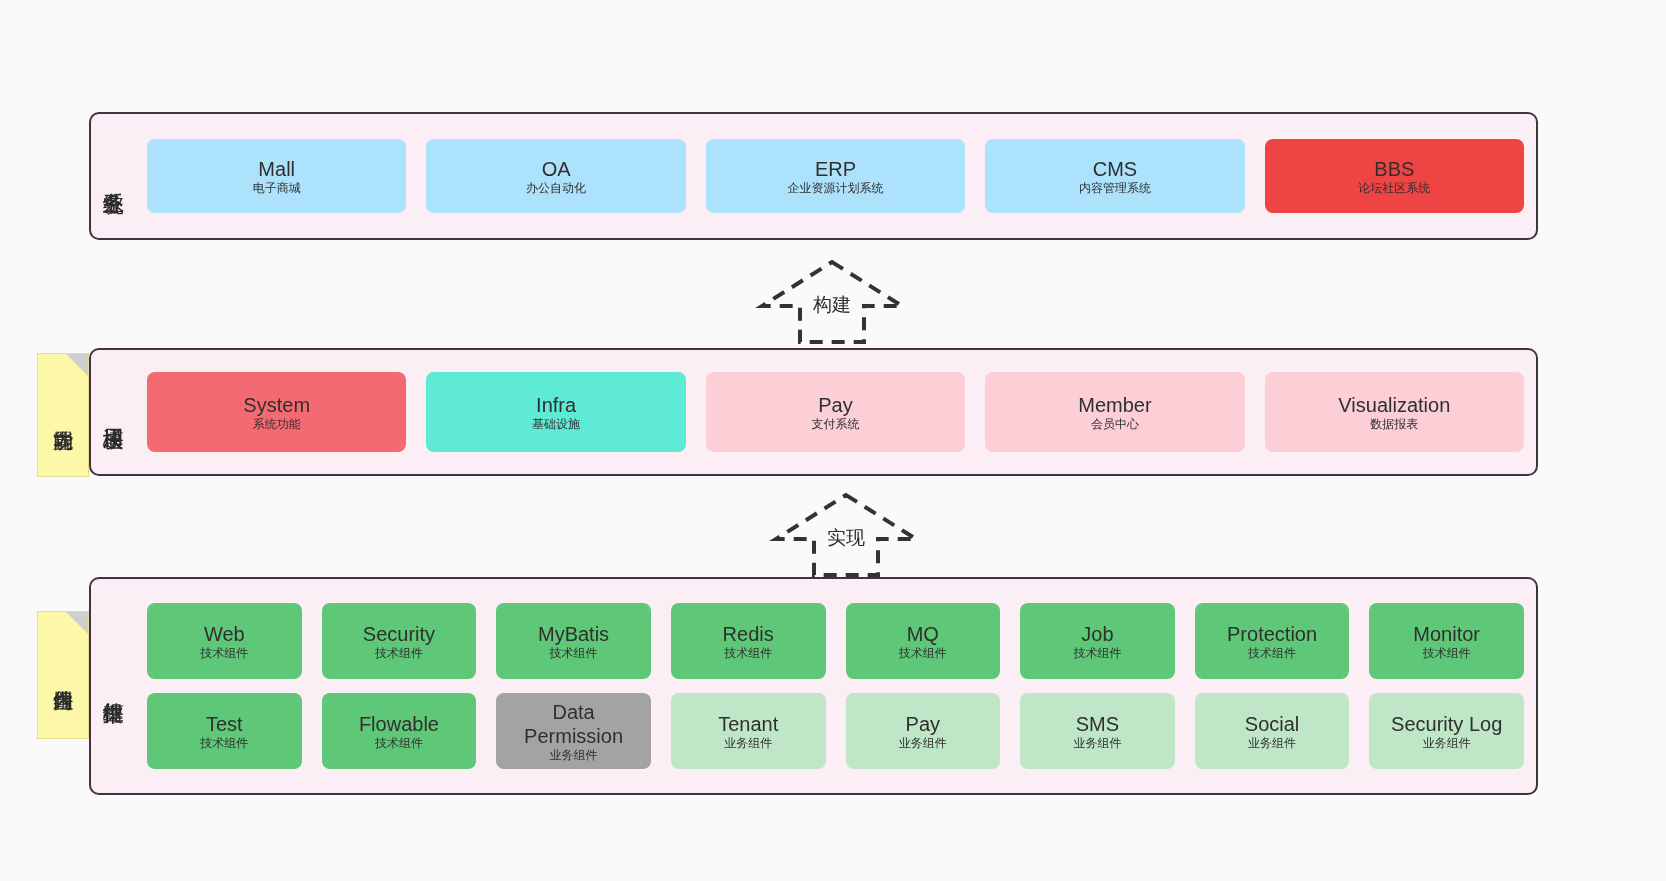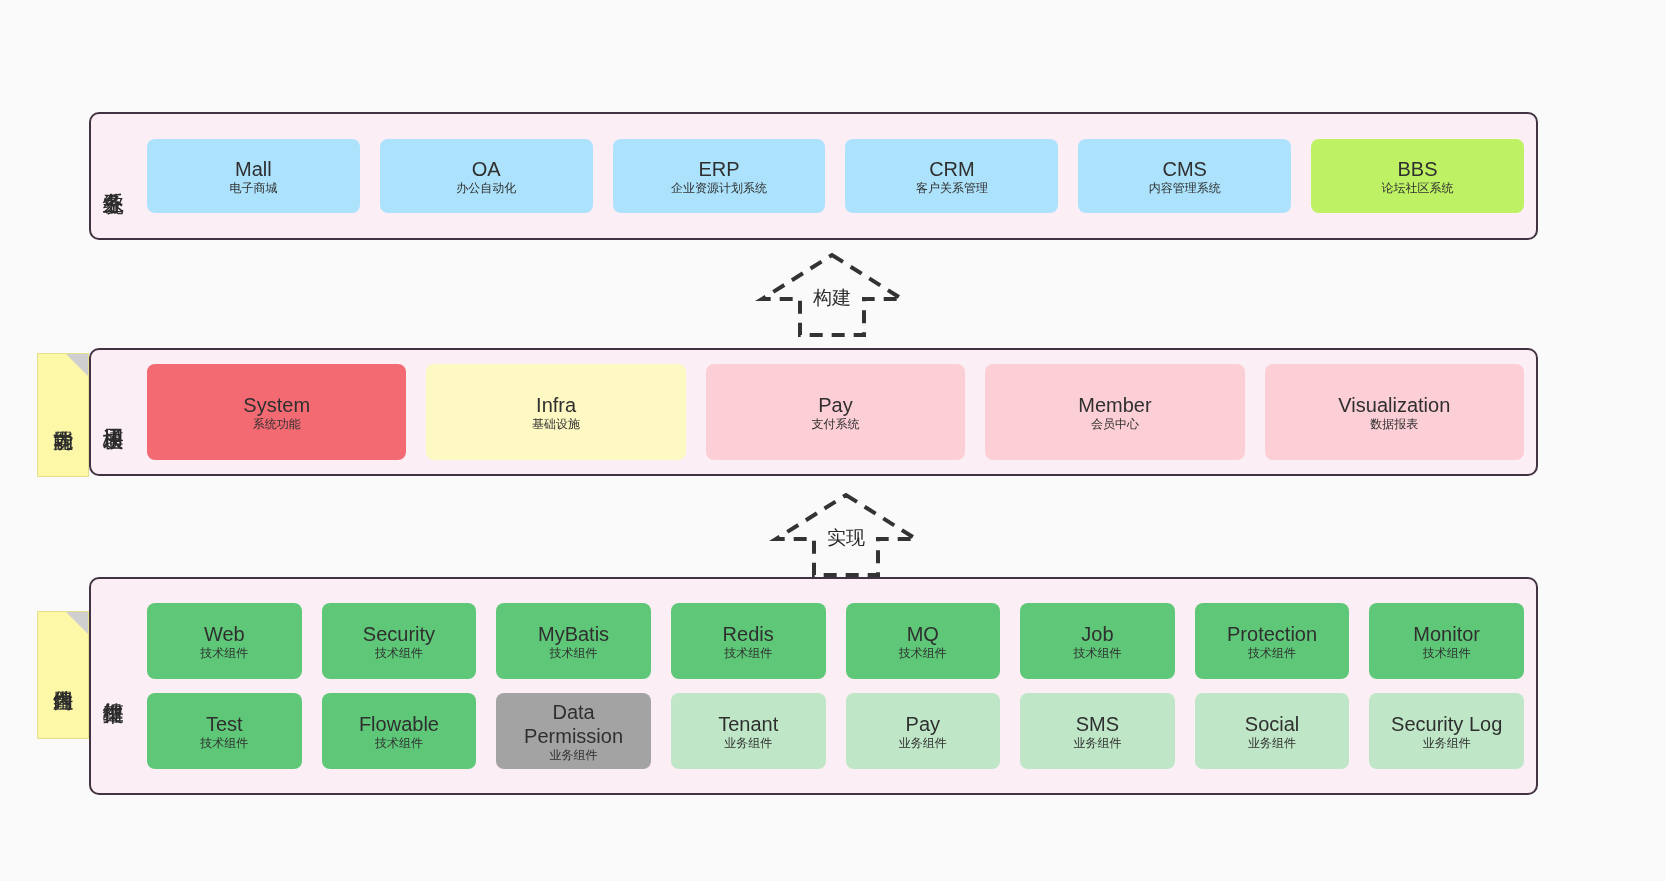--- a/index.html
+++ b/index.html
@@ -76,21 +76,21 @@
   .red     { background: #f46a73; }
   .pinkish { background: #fccfd7; }
   .green   { background: #5ec878; }
   .lgreen  { background: #bfe7c7; }
 
   
   #layer-business { left: 89px;  top: 112px; width: 1449px; height: 128px; }
   #layer-business .card { height: 74px; }
 
   #layer-module   { left: 89px;  top: 348px; width: 1449px; height: 128px; }
-  #layer-module .card { height: 96px; }
+  #layer-module .card { height: 80px; }
 
   #layer-framework{ left: 89px;  top: 577px; width: 1449px; height: 218px; }
   #layer-framework .card { height: 76px; }
 
   
   .note {
     position: absolute;
     width: 52px;
     background: #fcf8a8;
     border: 1px solid #e4df8c;
@@ -123,21 +123,21 @@
   .arrow .arrow-label {
     position: absolute;
     left: 50%;
     transform: translateX(-50%);
     font-size: 19px;
     color: #2b2b2b;
     background: #fafafa;
     padding: 0 2px;
     white-space: nowrap;
   }
-  #arrow-build  { left: 758px; top: 251px; width: 148px; height: 88px; }
+  #arrow-build  { left: 758px; top: 258px; width: 148px; height: 88px; }
   #arrow-build  .arrow-label { top: 34px; }
   #arrow-impl   { left: 772px; top: 491px; width: 148px; height: 88px; }
   #arrow-impl   .arrow-label { top: 34px; }
 </style>
 </head>
 <body style="background: rgb(250, 250, 250);">
 
 <div id="canvas">
 
   <div class="layer" id="layer-business" style="background: rgb(251, 238, 245); border-color: rgb(67, 51, 66);">
@@ -149,28 +149,24 @@
       </div>
       <div class="card blue" style="background: rgb(172, 226, 251);">
         <span class="en">OA</span>
         <span class="cn">办公自动化</span>
       </div>
       <div class="card blue" style="background: rgb(172, 226, 251);">
         <span class="en">ERP</span>
         <span class="cn">企业资源计划系统</span>
       </div>
       <div class="card blue" style="background: rgb(172, 226, 251);">
-        <span class="en">CRM</span>
-        <span class="cn">客户关系管理</span>
-      </div>
-      <div class="card blue" style="background: rgb(172, 226, 251);">
         <span class="en">CMS</span>
         <span class="cn">内容管理系统</span>
       </div>
-      <div class="card blue" style="background: #bef264;">
+      <div class="card blue" style="background: #ef4444;">
         <span class="en">BBS</span>
         <span class="cn">论坛社区系统</span>
       </div>
     </div>
   </div>
 
   <div class="arrow" id="arrow-build">
     <svg width="148" height="88" viewBox="0 0 148 88">
       <path d="M74 4 L144 48 L106 48 L106 84 L42 84 L42 48 L4 48 Z" fill="none" stroke="#333333" stroke-width="4" stroke-dasharray="13 9" stroke-linejoin="miter"></path>
     </svg>
@@ -180,21 +176,21 @@
   <div class="note" id="note-functions" style="background: rgb(252, 248, 168);">
     <span>内置功能</span>
   </div>
   <div class="layer" id="layer-module" style="background: rgb(251, 238, 245); border-color: rgb(67, 51, 66);">
     <div class="layer-title">通用模块</div>
     <div class="layer-body">
       <div class="card red" style="background: rgb(244, 106, 115);">
         <span class="en">System</span>
         <span class="cn">系统功能</span>
       </div>
-      <div class="card red" style="background: #fef9c3;">
+      <div class="card red" style="background: #5eead4;">
         <span class="en">Infra</span>
         <span class="cn">基础设施</span>
       </div>
       <div class="card pinkish" style="background: rgb(252, 207, 215);">
         <span class="en">Pay</span>
         <span class="cn">支付系统</span>
       </div>
       <div class="card pinkish" style="background: rgb(252, 207, 215);">
         <span class="en">Member</span>
         <span class="cn">会员中心</span>

